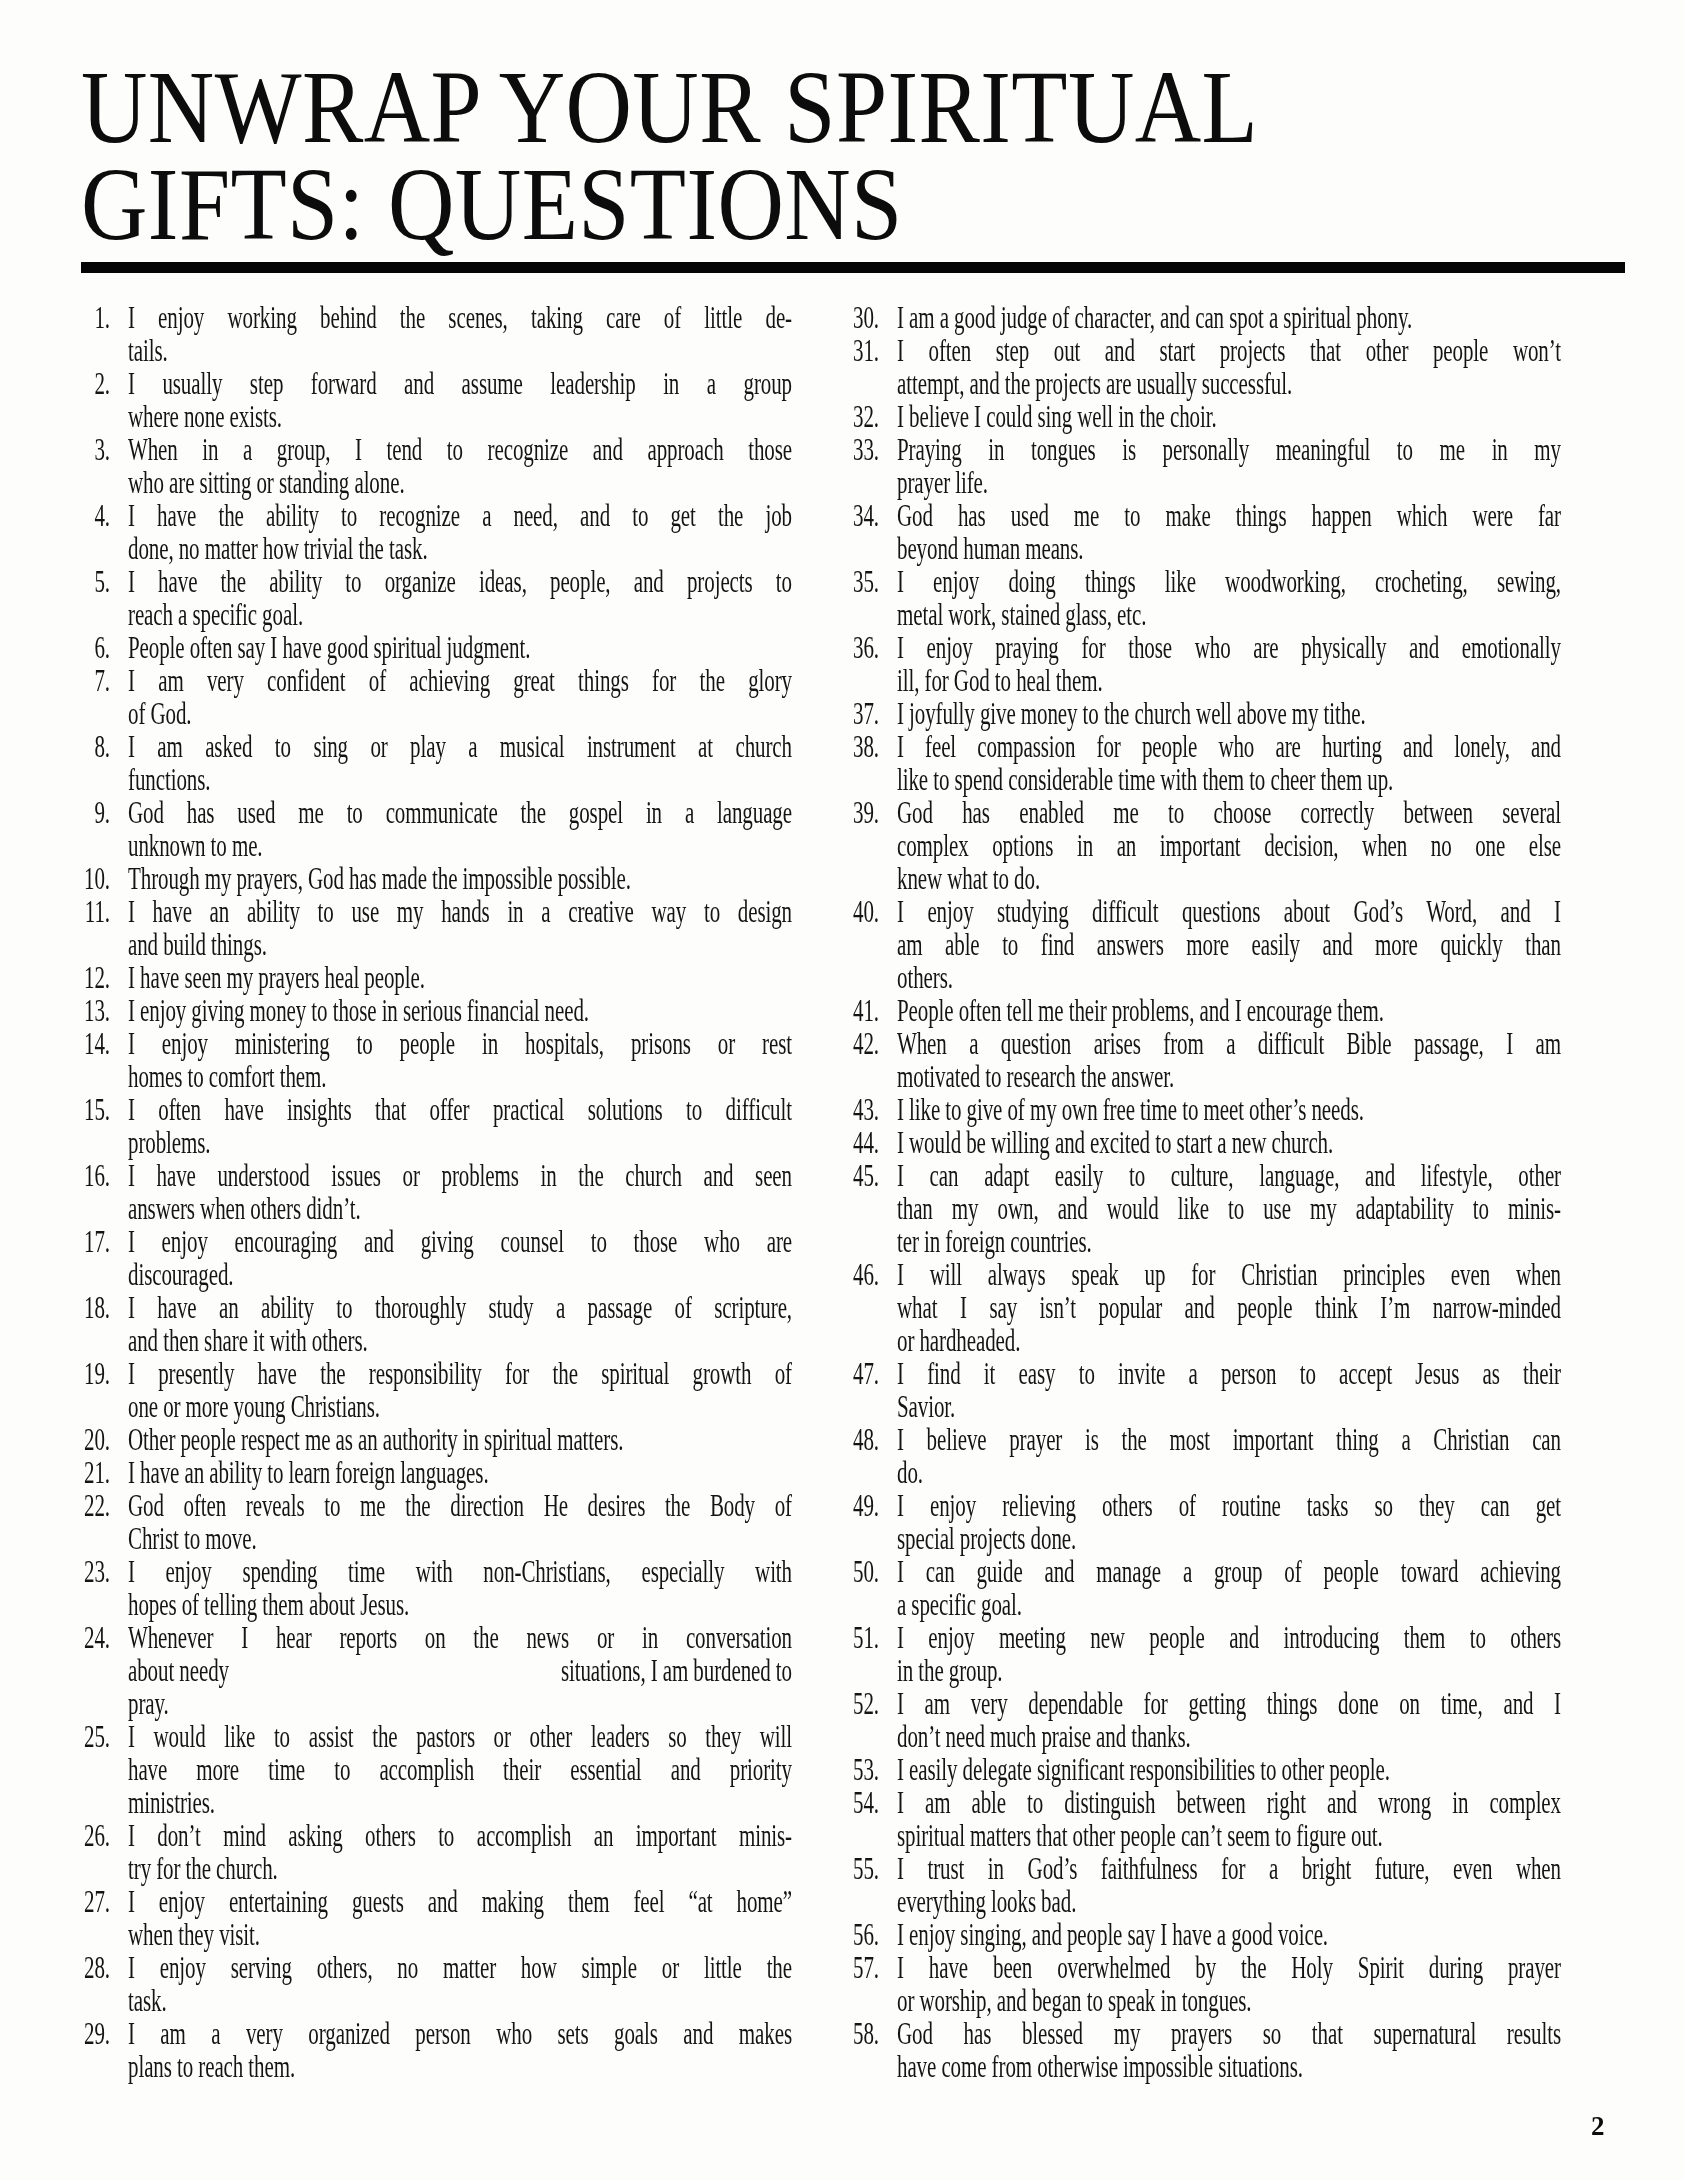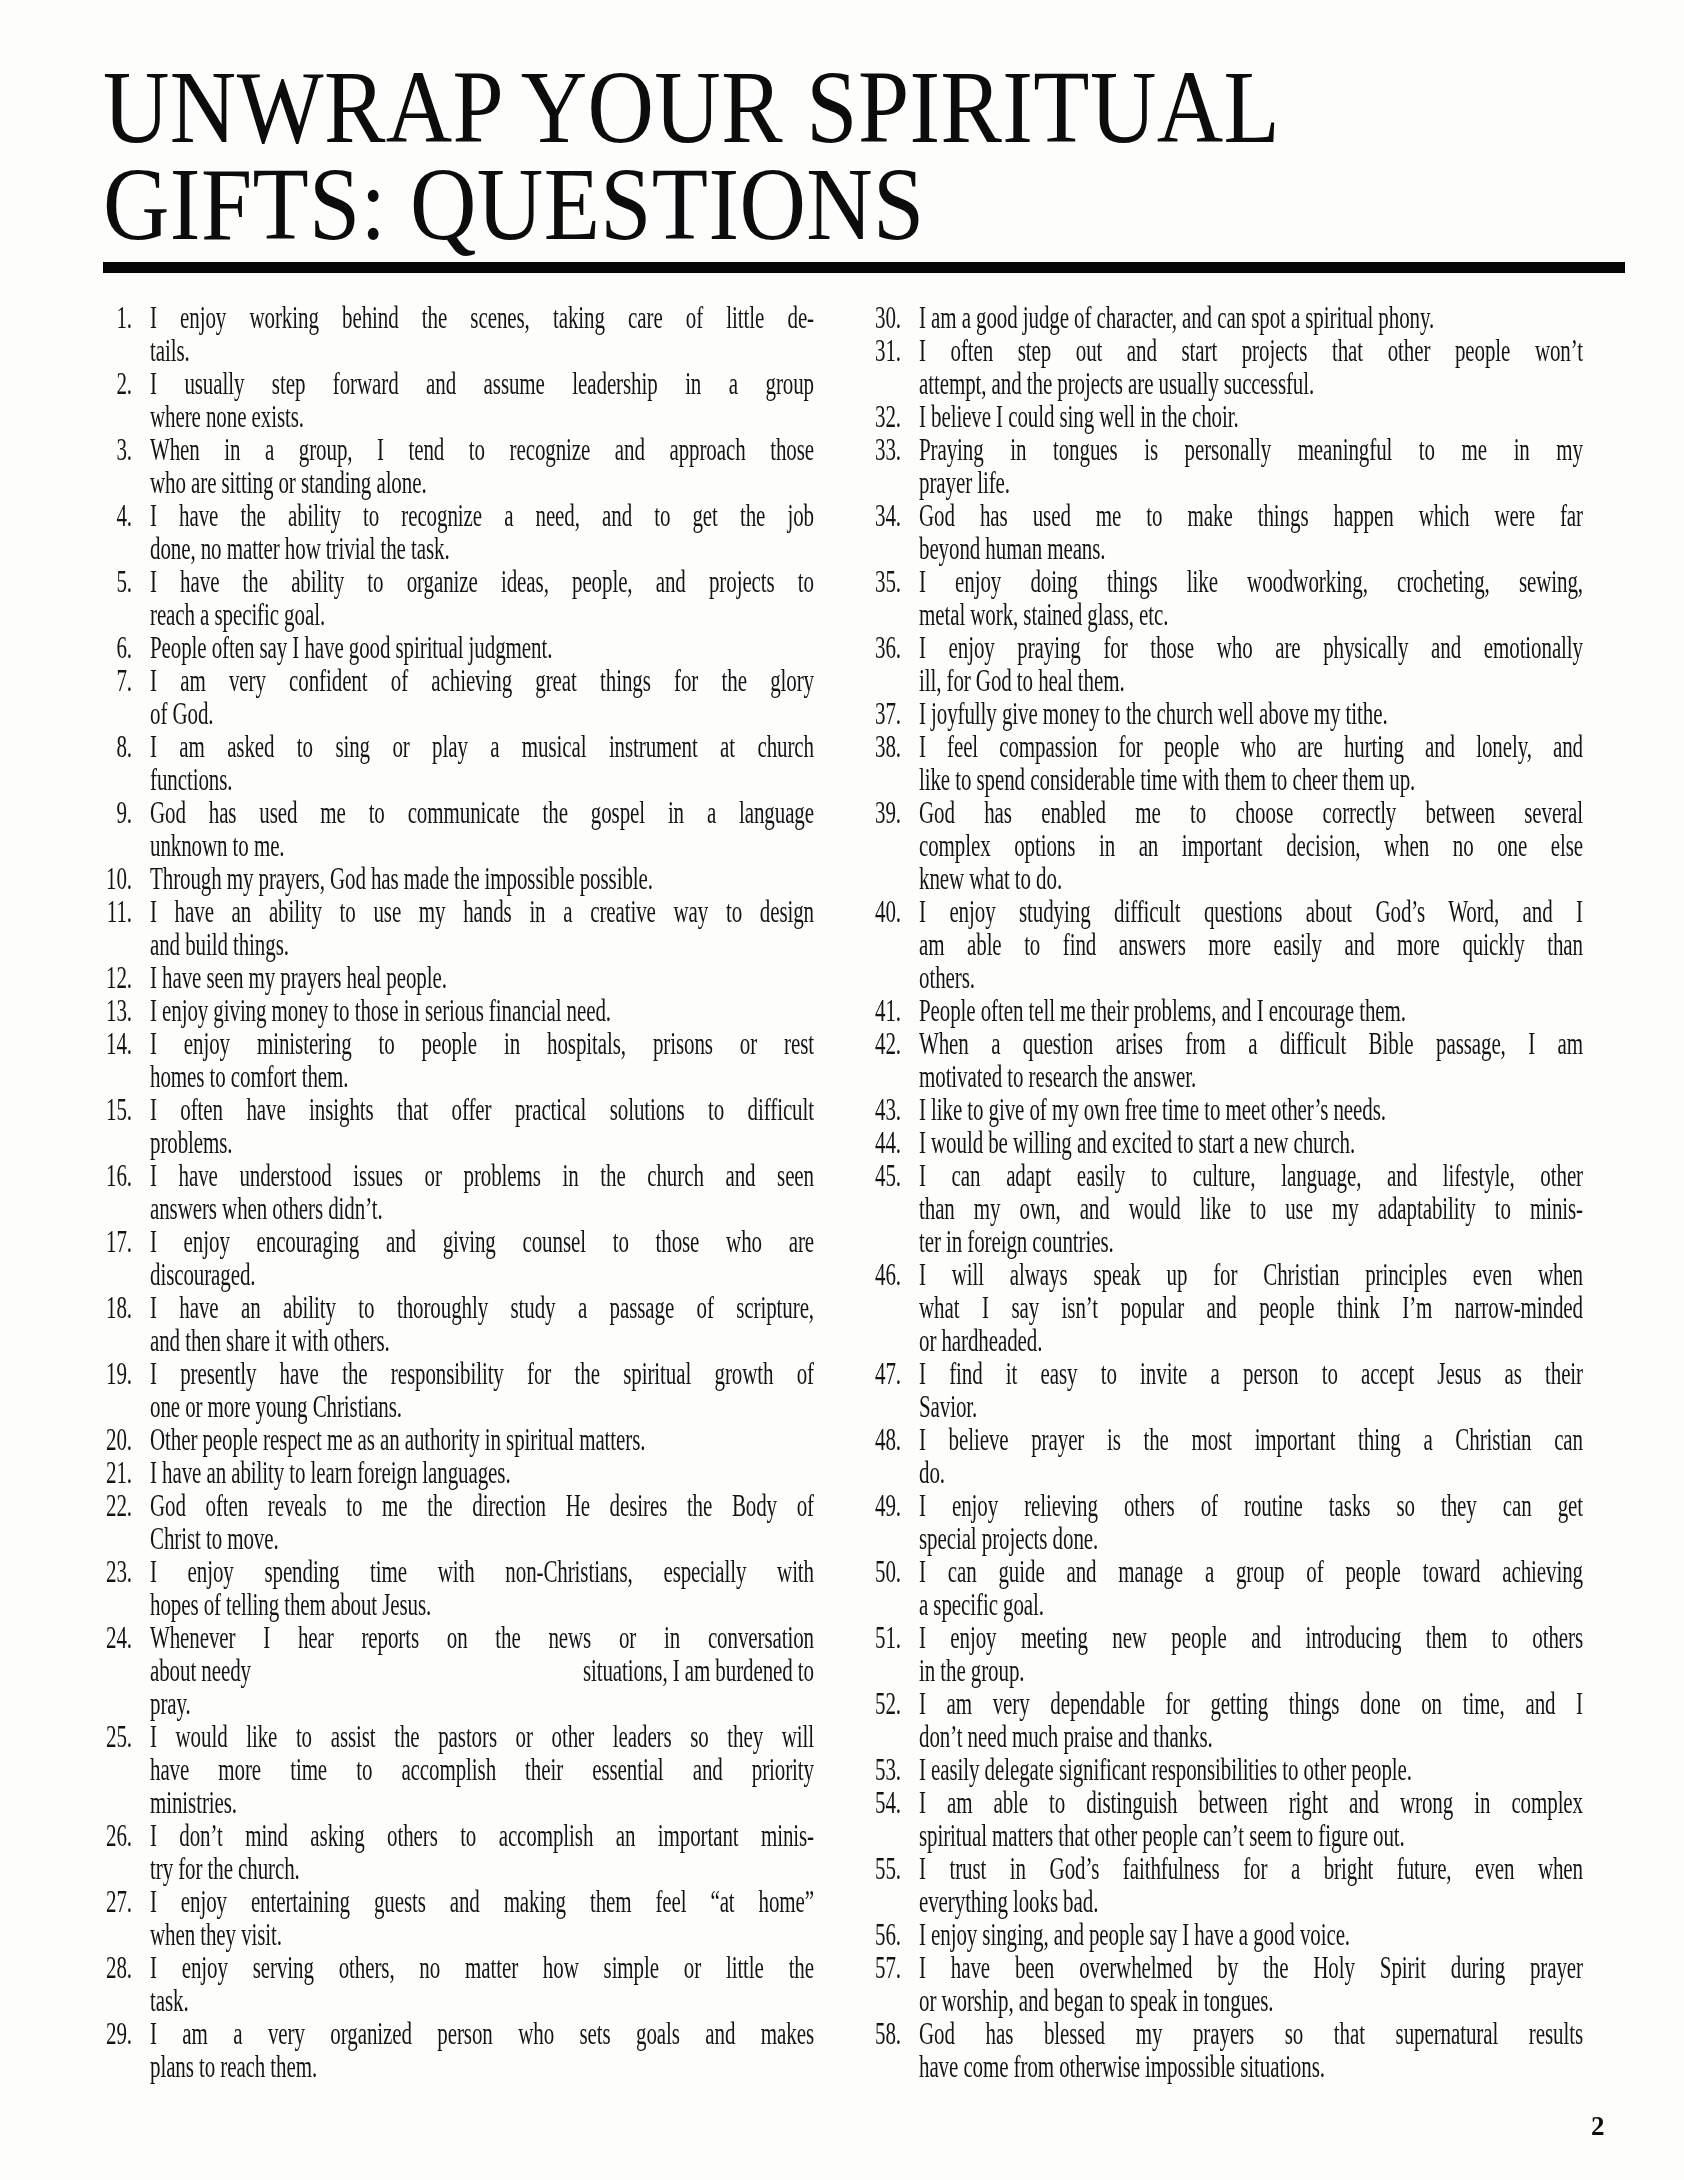--- a/index.html
+++ b/index.html
@@ -6,21 +6,21 @@
   html,body { background:#e9e9e9; }
   body {
     width:1685px; height:2181px;
     position:relative;
     font-family:"Liberation Serif", serif;
     color:#141414;
   }
   .page {
     position:absolute; inset:0;
     background:#fdfdfc;
-    padding:60px 60px 0 103px;
+    padding:60px 60px 0 81px;
     overflow:hidden;
   }
   .title {
     font-size:92px;
     line-height:85px;
     font-weight:400;
     letter-spacing:0.4px;
     transform:scaleY(1.13);
     transform-origin:0 0;
     white-space:nowrap;

